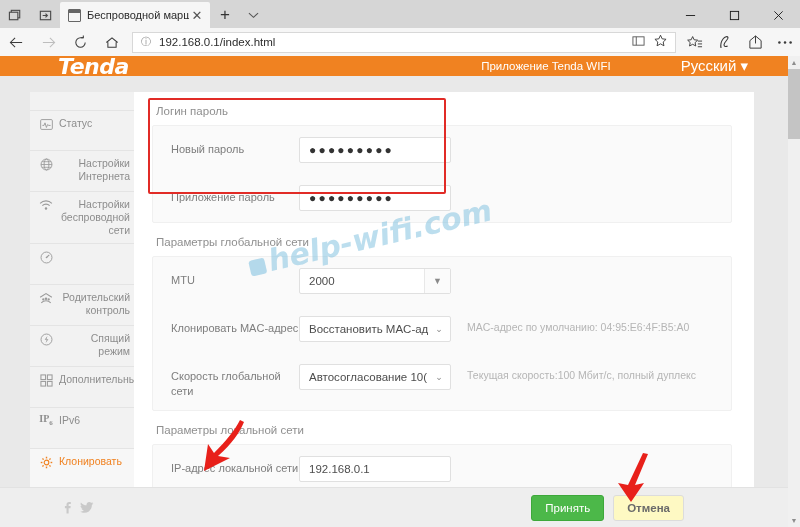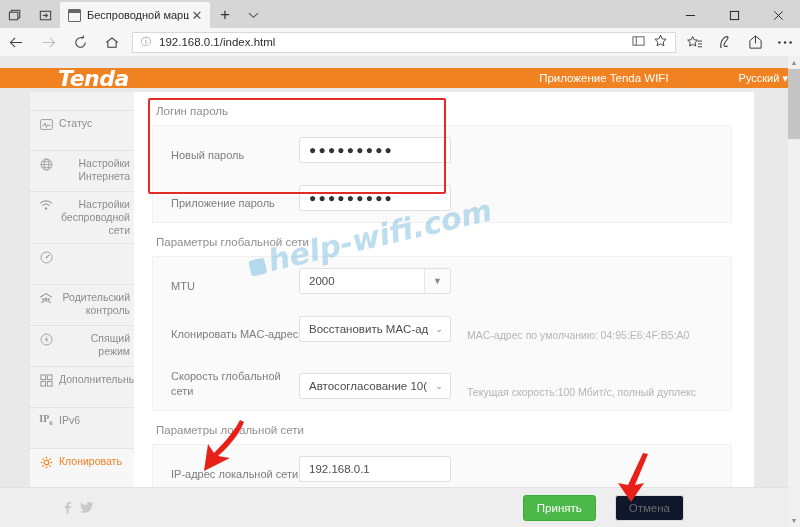--- a/index.html
+++ b/index.html
@@ -90,36 +90,36 @@
   }
 
   
   .viewport {
     position: absolute; top: 56px; left: 0; width: 800px; height: 471px;
     background: #e9e9e9; overflow: hidden;
   }
 
   
   .tenda-header {
-    position: absolute; top: 12px; left: 0; width: 788px; height: 20px;
+    position: absolute; top: 0; left: 0; width: 788px; height: 20px;
     background: #f08221;
     display: flex; align-items: center;
   }
   .tenda-logo {
     margin-left: 58px;
     font-family: "DejaVu Sans", sans-serif;
     font-weight: bold; font-style: italic;
     font-size: 22px; color: #ffffff; letter-spacing: -0.5px;
   }
   .hdr-right { margin-left: auto; display: flex; align-items: center; }
   .hdr-app {
     font-size: 11.5px; color: #ffffff; margin-right: 70px;
   }
   .hdr-lang {
-    font-size: 11px; color: #ffffff; 
+    font-size: 15px; color: #ffffff; margin-right: 40px;
   }
 
   
   .page-body {
     position: absolute; top: 36px; left: 0; width: 788px; height: 435px;
   }
 
   
   .sidebar {
     position: absolute; top: 0; left: 30px; width: 104px; height: 435px;
@@ -151,21 +151,21 @@
 
   .sec-title {
     font-size: 11.5px; color: #8f8f8f; padding: 13px 0 8px 22px;
   }
   .card {
     margin: 0 22px 0 18px;
     background: #fafafa; border: 1px solid #f0f0f0;
     border-radius: 2px;
   }
   .row {
-    display: flex; align-items: flex-end;
+    display: flex; align-items: flex-start;
     padding: 11px 10px 11px 18px;
   }
   .row-label {
     flex: 0 0 128px; font-size: 11px; color: #7d7d7d; line-height: 15px;
     padding-top: 5px;
   }
   .row-control { flex: 0 0 152px; }
   .row-hint {
     flex: 1 1 auto; font-size: 10.5px; color: #b5b5b5;
     line-height: 14px; padding-top: 4px; padding-left: 16px;
@@ -220,29 +220,29 @@
     position: absolute; bottom: 0; left: 0; width: 788px; height: 40px;
     background: #eeeeee; border-top: 1px solid #e2e2e2;
   }
   .foot-social {
     position: absolute; left: 62px; top: 13px;
     display: flex; gap: 7px; align-items: center;
     color: #c9c9c9; font-size: 12px;
   }
   .btn-wrap {
     position: absolute; right: 104px; top: 7px;
-    display: flex; gap: 19px;
+    display: flex; gap: 9px;
   }
   .btn {
     height: 26px; min-width: 64px; padding: 0 13px;
     border-radius: 3px; font-size: 11.5px;
     display: flex; align-items: center; justify-content: center;
   }
   .btn-primary { background: #4cb849; color: #fff; border: 1px solid #3da83a; }
-  .btn-secondary { background: #0f172a; color: #6a6a6a; border: 1px solid #dcdcdc; }
+  .btn-secondary { background: #fef9c3; color: #6a6a6a; border: 1px solid #dcdcdc; font-weight: bold; }
 
   
   .page-scroll {
     position: absolute; top: 0; right: 0; width: 12px; height: 471px;
     background: #f0f0f0;
   }
   .ps-arrow {
     width: 12px; height: 13px; display:flex; align-items:center;
     justify-content:center; color: #8d8d8d; font-size: 7px;
   }

